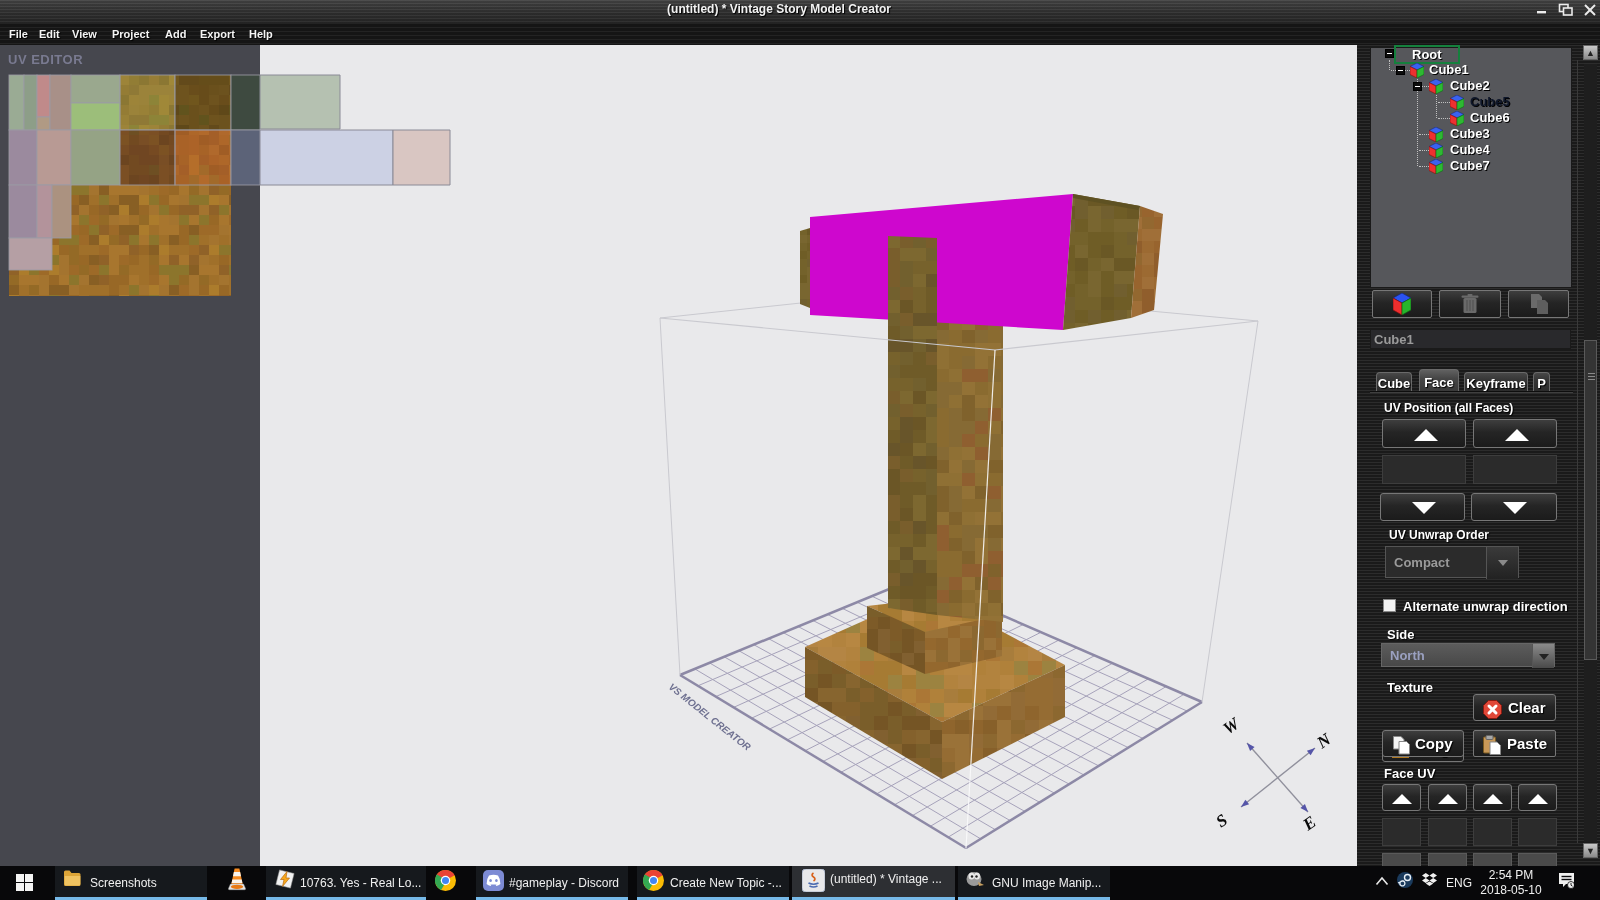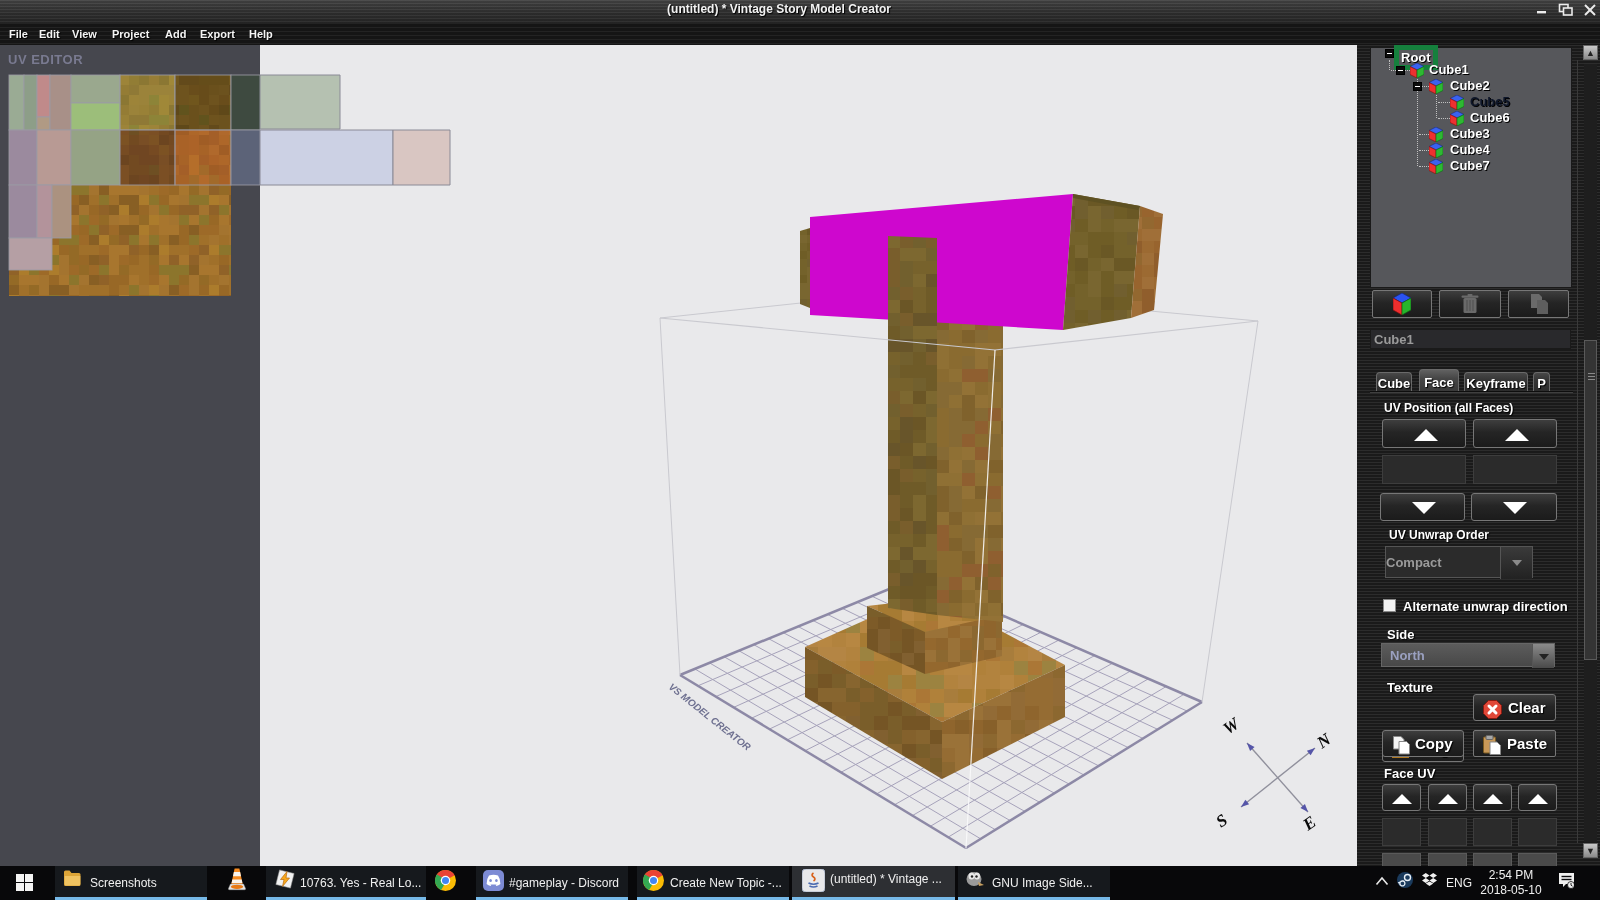--- a/index.html
+++ b/index.html
@@ -1557,21 +1557,21 @@
 <div style="position:absolute;left:1419px;top:150px;width:10px;height:1px;border-top:1px dotted #c0c0c0"></div>
 <div style="position:absolute;left:1419px;top:166px;width:10px;height:1px;border-top:1px dotted #c0c0c0"></div>
 <div style="position:absolute;left:1404px;top:70px;width:6px;height:1px;border-top:1px dotted #c0c0c0"></div>
 <div style="position:absolute;left:1436px;top:92px;width:1px;height:26px;border-left:1px dotted #c0c0c0"></div>
 <div style="position:absolute;left:1438px;top:102px;width:12px;height:1px;border-top:1px dotted #c0c0c0"></div>
 <div style="position:absolute;left:1438px;top:118px;width:12px;height:1px;border-top:1px dotted #c0c0c0"></div>
 <div style="position:absolute;left:1422px;top:86px;width:7px;height:1px;border-top:1px dotted #c0c0c0"></div>
 <div style="position:absolute;left:1385px;top:49px;width:9px;height:9px;background:#0c0c0c;border:1px solid #000;">
     <div style="position:absolute;left:1px;top:3px;width:5px;height:1px;background:#fff"></div>
   </div>
-<div style="position:absolute;left:1397px;top:47px;font:bold 13px 'Liberation Sans';color:#fff;text-shadow:1px 1px 0 #000;white-space:nowrap;line-height:13px;border:5px solid #15803d;padding:0 2px;margin-left:-3px;margin-top:-2px;line-height:15px">Root</div>
+<div style="position:absolute;left:1397px;top:47px;font:bold 13px 'Liberation Sans';color:#fff;text-shadow:1px 1px 0 #000;white-space:nowrap;line-height:13px;border:2px solid #15803d;padding:0 16px;margin-left:-3px;margin-top:-2px;line-height:15px">Root</div>
 <div style="position:absolute;left:1396px;top:66px;width:9px;height:9px;background:#0c0c0c;border:1px solid #000;">
     <div style="position:absolute;left:1px;top:3px;width:5px;height:1px;background:#fff"></div>
   </div>
 <svg style="position:absolute;left:1410px;top:63px" width="14" height="15" viewBox="0 0 14 15">
     <polygon points="7,0 14,3.5 7,7 0,3.5" fill="#3a62f0" stroke="#1a2a80" stroke-width="0.6"></polygon>
     <polygon points="0,3.5 7,7 7,15 0,11.5" fill="#ee3030" stroke="#801010" stroke-width="0.6"></polygon>
     <polygon points="7,7 14,3.5 14,11.5 7,15" fill="#2eb832" stroke="#0f6a14" stroke-width="0.6"></polygon>
   </svg>
 <div style="position:absolute;left:1429px;top:63px;font:bold 13px 'Liberation Sans';color:#fff;text-shadow:1px 1px 0 #000;white-space:nowrap;line-height:13px">Cube1</div>
 <div style="position:absolute;left:1413px;top:82px;width:9px;height:9px;background:#0c0c0c;border:1px solid #000;">
@@ -1654,21 +1654,21 @@
   </div>
 <div style="position:absolute;left:1382px;top:455px;width:84px;height:29px;background:#2b2b2b;border:1px solid #3d3d3d;"></div>
 <div style="position:absolute;left:1473px;top:455px;width:84px;height:29px;background:#2b2b2b;border:1px solid #3d3d3d;"></div>
 <div style="position:absolute;left:1380px;top:493px;width:85px;height:28px;background:linear-gradient(#3e3e3e,#252525 45%,#1b1b1b);border:1px solid #777;border-radius:3px;">
     <div style="position:absolute;left:31px;top:8.0px;width:0;height:0;border-left:12px solid transparent;border-right:12px solid transparent;border-top:12px solid #fff"></div>
   </div>
 <div style="position:absolute;left:1471px;top:493px;width:86px;height:28px;background:linear-gradient(#3e3e3e,#252525 45%,#1b1b1b);border:1px solid #777;border-radius:3px;">
     <div style="position:absolute;left:31px;top:8.0px;width:0;height:0;border-left:12px solid transparent;border-right:12px solid transparent;border-top:12px solid #fff"></div>
   </div>
 <div style="position:absolute;left:1389px;top:528px;font:bold 12px 'Liberation Sans';color:#fff;text-shadow:1px 1px 1px #000;white-space:nowrap">UV Unwrap Order</div>
-<div style="position:absolute;left:1385px;top:546px;width:148px;height:32px;background:#2b2b2b;border:1px solid #555;font:bold 13px 'Liberation Sans';color:#9a9a9a;line-height:32px;">Compact<div style="position:absolute;right:0;top:0;width:32px;height:32px;background:linear-gradient(#3a3a3a,#222);border-left:1px solid #555">
+<div style="position:absolute;left:1385px;top:546px;width:134px;height:32px;background:#2b2b2b;border:1px solid #555;font:bold 13px 'Liberation Sans';color:#9a9a9a;line-height:32px;padding-left:8px">Compact<div style="position:absolute;right:0;top:0;width:32px;height:32px;background:linear-gradient(#3a3a3a,#222);border-left:1px solid #555">
       <div style="position:absolute;left:11px;top:13px;width:0;height:0;border-left:5px solid transparent;border-right:5px solid transparent;border-top:6px solid #8a8a8a"></div>
     </div></div>
 <div style="position:absolute;left:1383px;top:599px;width:13px;height:13px;background:#f2f2f2;border:1px solid #8a8a8a"></div>
 <div style="position:absolute;left:1403px;top:599px;font:bold 13px 'Liberation Sans';color:#fff;text-shadow:1px 1px 1px #000;white-space:nowrap">Alternate unwrap direction</div>
 <div style="position:absolute;left:1387px;top:627px;font:bold 13px 'Liberation Sans';color:#fff;text-shadow:1px 1px 1px #000;white-space:nowrap">Side</div>
 <div style="position:absolute;left:1381px;top:643px;width:174px;height:24px;background:linear-gradient(#5c5c5c,#484848);border:1px solid #666;font:bold 13px 'Liberation Sans';color:#9aa0c0;line-height:24px;padding-left:8px">North<div style="position:absolute;right:0;top:0;width:22px;height:24px;background:linear-gradient(#8a8a8a,#4a4a4a);border-left:1px solid #555">
       <div style="position:absolute;left:6px;top:10px;width:0;height:0;border-left:5px solid transparent;border-right:5px solid transparent;border-top:6px solid #222"></div>
     </div></div>
 <div style="position:absolute;left:1387px;top:680px;font:bold 13px 'Liberation Sans';color:#fff;text-shadow:1px 1px 1px #000;white-space:nowrap">Texture</div>
 <div style="position:absolute;left:1382px;top:694px;width:82px;height:27px;background:linear-gradient(#3e3e3e,#252525 45%,#1b1b1b);border:1px solid #777;border-radius:3px;margin-top:41px;">
@@ -1831,21 +1831,21 @@
 <div style="position:absolute;left:958px;top:866px;width:152px;height:34px;background:#16191d"></div>
 <div style="position:absolute;left:958px;top:897px;width:152px;height:3px;background:#76b9e8"></div>
 <svg style="position:absolute;left:966px;top:871px" width="19" height="17" viewBox="0 0 19 17">
     <ellipse cx="8" cy="8" rx="7.5" ry="7" fill="#9a9a9a"></ellipse>
     <ellipse cx="5.5" cy="5" rx="3" ry="3.6" fill="#e8e8e8"></ellipse>
     <ellipse cx="11" cy="5" rx="3" ry="3.6" fill="#e8e8e8"></ellipse>
     <circle cx="6" cy="5.5" r="1.2" fill="#222"></circle>
     <circle cx="10.5" cy="5.5" r="1.2" fill="#222"></circle>
     <path d="M12 11 l6 3 -5 1 z" fill="#c8a060"></path>
   </svg>
-<div style="position:absolute;left:992px;top:866px;height:34px;display:flex;align-items:center;font:12px 'Liberation Sans';color:#f0f0f0;white-space:nowrap">GNU Image Side...</div>
+<div style="position:absolute;left:992px;top:866px;height:34px;display:flex;align-items:center;font:12px 'Liberation Sans';color:#f0f0f0;white-space:nowrap">GNU Image Manip...</div>
 <svg style="position:absolute;left:1375px;top:876px" width="14" height="10" viewBox="0 0 14 10">
     <path d="M1.5 8.5 L7 2 L12.5 8.5" stroke="#e8e8e8" stroke-width="1.6" fill="none"></path>
   </svg>
 <svg style="position:absolute;left:1397px;top:872px" width="16" height="16" viewBox="0 0 16 16">
     <circle cx="8" cy="8" r="8" fill="#1a3a5c"></circle>
     <circle cx="10.5" cy="5.5" r="3" fill="none" stroke="#e8f0f8" stroke-width="1.4"></circle>
     <path d="M1 11 l5.5 -2.5 M4 13.5 a2.5 2.5 0 1 0 2 -4.5 a2.5 2.5 0 0 0 -2 4.5" stroke="#e8f0f8" stroke-width="1.3" fill="none"></path>
   </svg>
 <svg style="position:absolute;left:1422px;top:873px" width="15" height="14" viewBox="0 0 15 14">
     <path d="M3.75 0 L7.5 2.5 L3.75 5 L0 2.5 Z M11.25 0 L15 2.5 L11.25 5 L7.5 2.5 Z M3.75 5 L7.5 7.5 L3.75 10 L0 7.5 Z M11.25 5 L15 7.5 L11.25 10 L7.5 7.5 Z M3.75 10.6 L7.5 13 L11.25 10.6 L7.5 8.5 Z" fill="#f0f0f0"></path>

